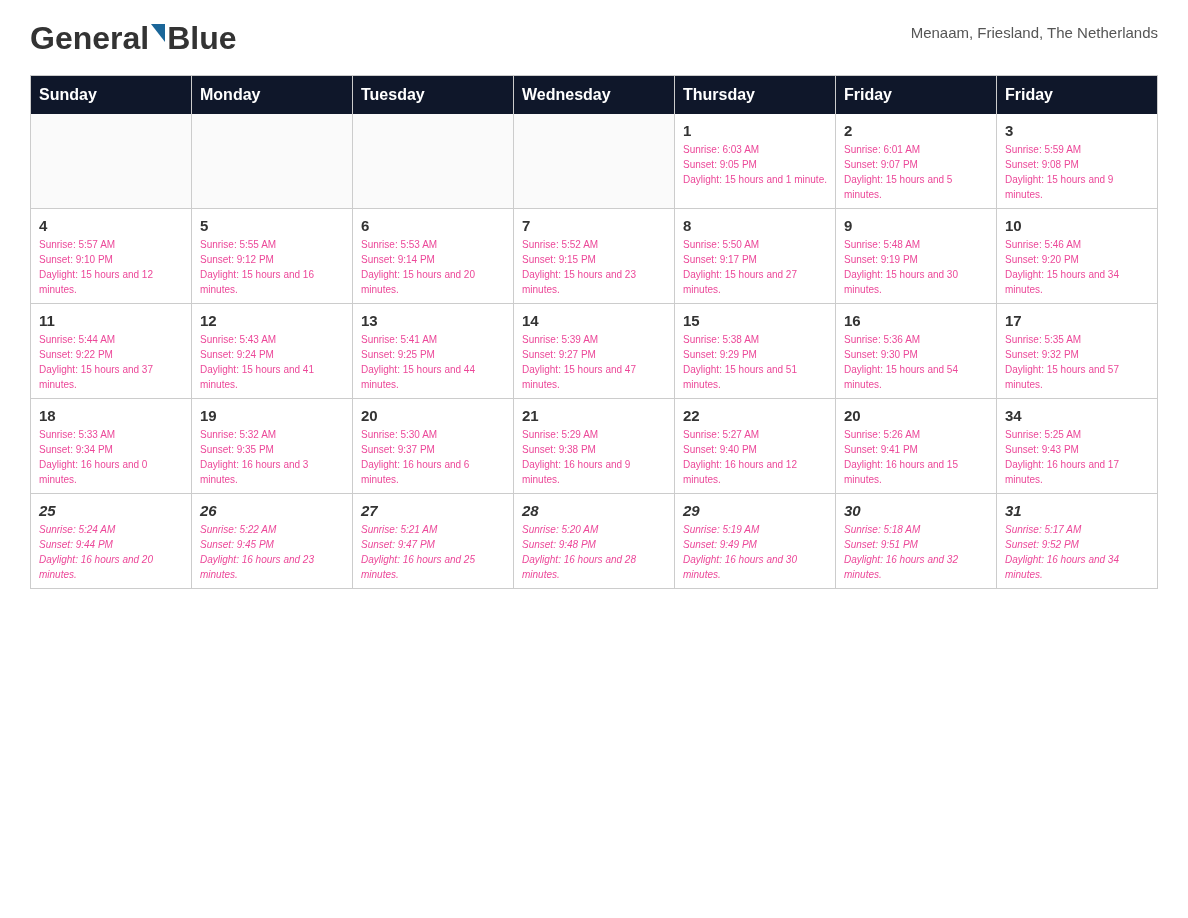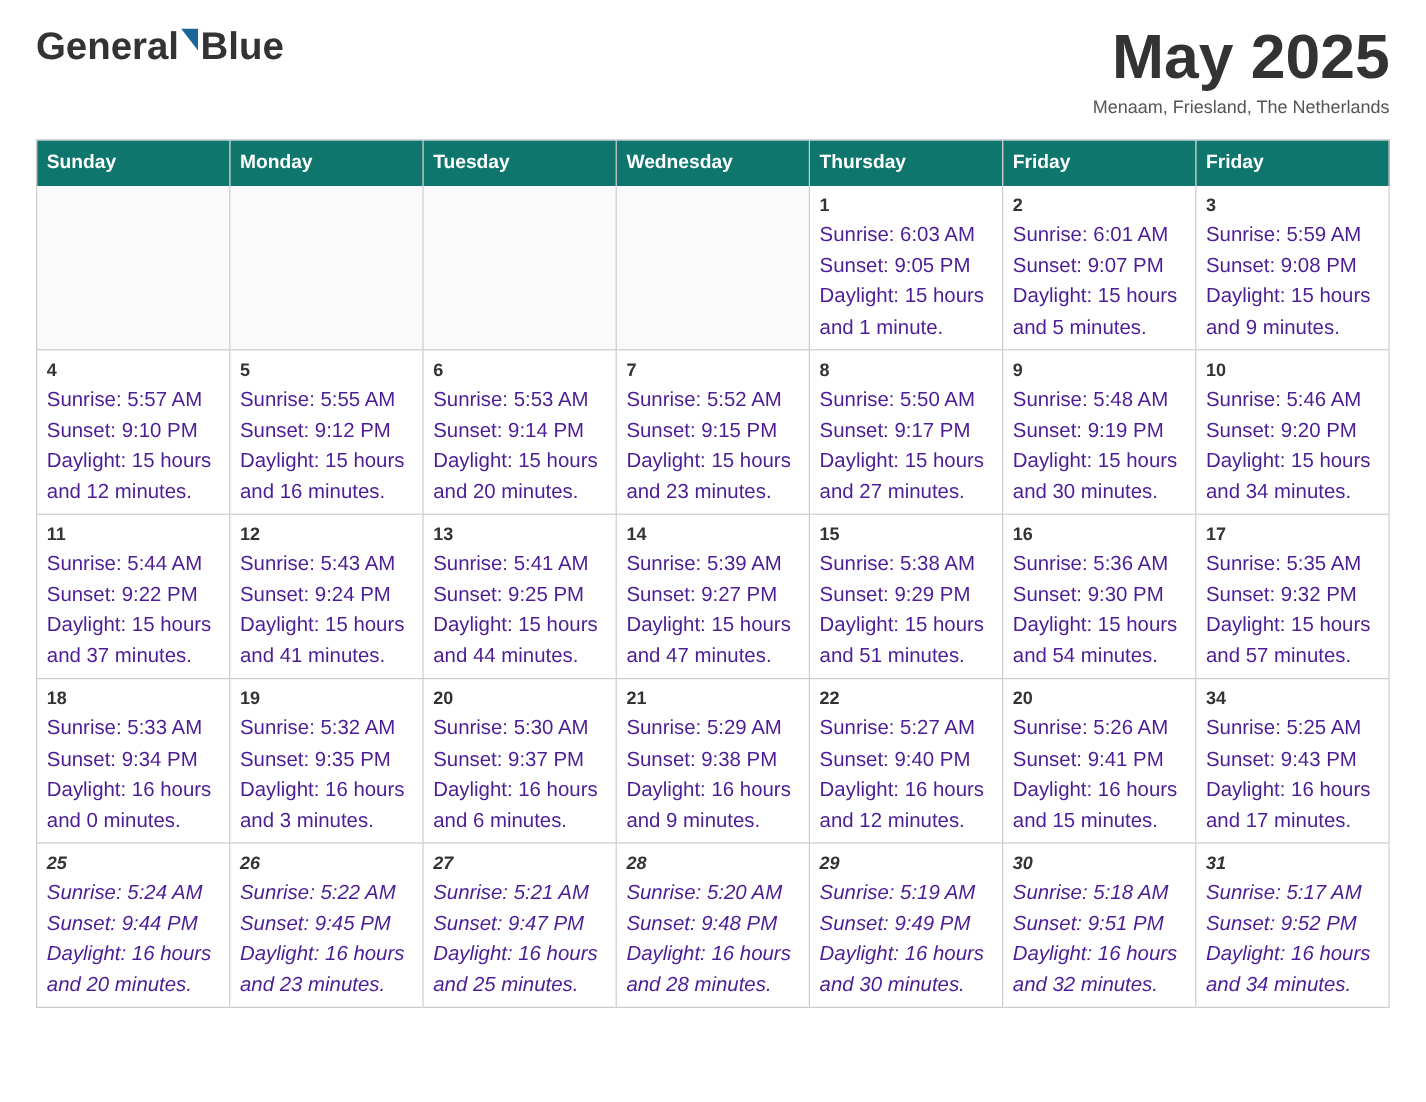--- a/index.html
+++ b/index.html
@@ -52,21 +52,21 @@
       font-size: 15px;
       color: #555;
       margin-top: 4px;
     }
     .calendar {
       width: 100%;
       border-collapse: collapse;
       border: 1px solid #ccc;
     }
     .calendar thead tr th {
-      background: #0f766e;
+      background: #0f172a;
       color: #fff;
       font-size: 16px;
       font-weight: bold;
       padding: 10px 8px;
       text-align: left;
       border-right: 1px solid #ccc;
     }
     .calendar thead tr th:last-child { border-right: none; }
     .calendar tbody tr td {
       vertical-align: top;
@@ -78,39 +78,38 @@
     }
     .calendar tbody tr td:last-child { border-right: none; }
     .calendar tbody tr:last-child td { border-bottom: none; font-style: italic; }
     .day-num {
       font-size: 15px;
       font-weight: bold;
       color: #333;
       margin-bottom: 3px;
     }
     .day-info {
-      font-size: 17px;
-      color: #4c1d95;
+      font-size: 10px;
+      color: #ec4899;
       line-height: 1.5;
     }
     .empty-cell { background: #fafafa; }
   </style>
 </head>
 <body>
 
 <div class="header">
   <div class="logo">
     <div class="logo-text">
       <span class="logo-general">General</span>
       <span class="logo-arrow"></span>
       <span style="margin-left:0px;">Blue</span>
     </div>
   </div>
   <div class="title-block">
-    <div class="month-year">May 2025</div>
     <div class="location">Menaam, Friesland, The Netherlands</div>
   </div>
 </div>
 
 <table class="calendar">
   <thead>
     <tr>
     <th>Sunday</th>
         <th>Monday</th>
         <th>Tuesday</th>

